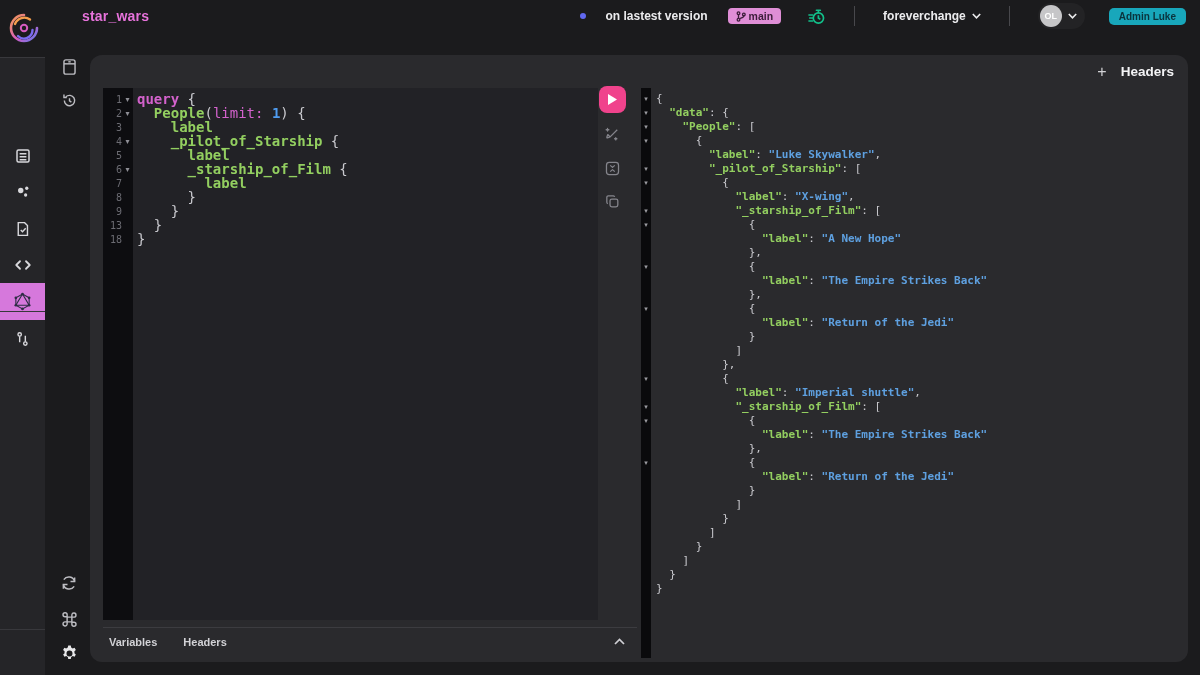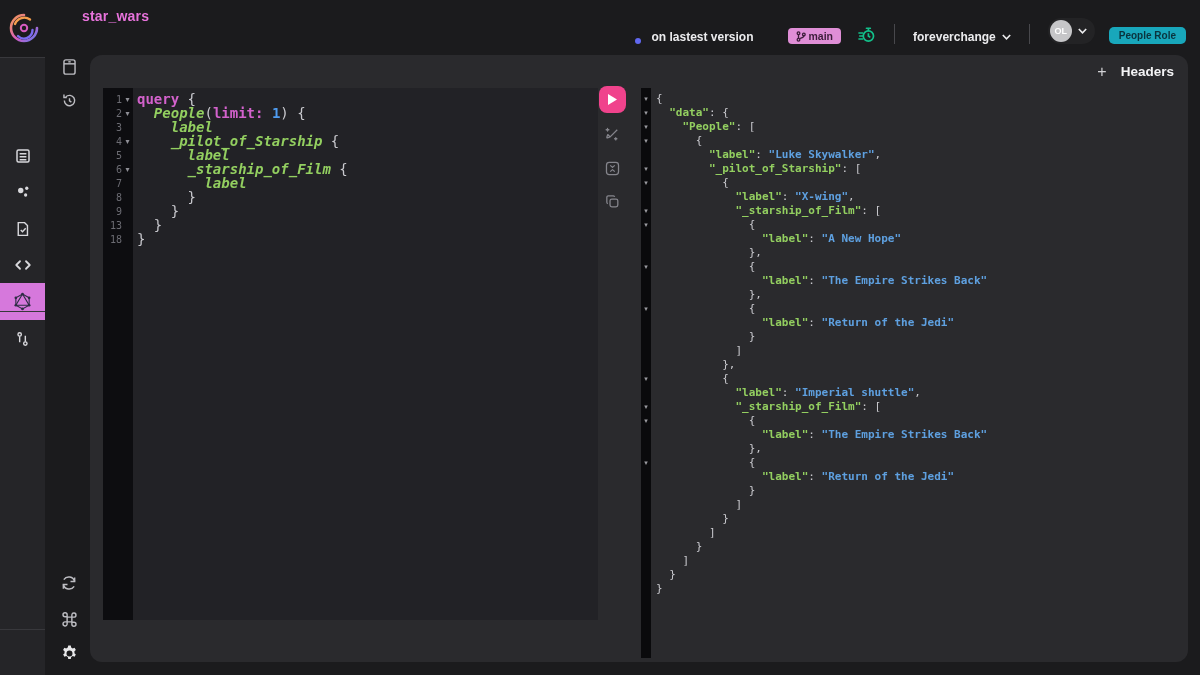--- a/index.html
+++ b/index.html
@@ -4,26 +4,26 @@
 <style>
   * { margin:0; padding:0; box-sizing:border-box; }
   html,body { width:1200px; height:675px; overflow:hidden; background:#1b1b1d;
     font-family:"Liberation Sans", sans-serif; }
   .app { position:relative; width:1200px; height:675px; background:#1b1b1d; }
 
   
   .topbar { position:absolute; left:0; top:0; width:1200px; height:32px; background:#1b1b1d; z-index:5; }
   .logo { position:absolute; left:6px; top:10px; width:36px; height:36px; }
   .title { position:absolute; left:82px; top:8px; font-size:14px; font-weight:bold; color:#e873dc; letter-spacing:.2px; }
-  .topbar-right { position:absolute; right:14px; top:12px; height:32px; display:flex; align-items:flex-end; gap:10px; }
+  .topbar-right { position:absolute; right:14px; top:0; height:32px; display:flex; align-items:center; gap:20px; }
   .status-dot { width:6px; height:6px; border-radius:50%; background:#6168f0; }
   .version-text { font-size:12px; font-weight:bold; color:#ececee; }
   .branch-badge { display:flex; align-items:center; gap:3px; background:#df8ed6; color:#3c1d3a;
     border:none; border-radius:4px; padding:2px 8px; font-size:10.5px; font-weight:bold; cursor:pointer;
-    font-family:"Liberation Sans", sans-serif;margin-left:24px; }
+    font-family:"Liberation Sans", sans-serif; }
   .stopwatch-btn { background:none; border:none; cursor:pointer; display:flex; margin-left:6px; }
   .vdiv { width:1px; height:20px; background:#48484c; margin:0 8px; }
   .org-menu { display:flex; align-items:center; gap:6px; background:none; border:none; cursor:pointer;
     color:#ececee; font-size:12px; font-weight:bold; font-family:"Liberation Sans", sans-serif; }
   .avatar-wrap { display:flex; align-items:center; gap:6px; background:#232325; border-radius:14px; padding:2px 8px 2px 2px; }
   .avatar { width:22px; height:22px; border-radius:50%; background:#c6c6c8; color:#ffffff;
     font-size:9px; font-weight:bold; display:flex; align-items:center; justify-content:center; }
   .role-badge { background:#18a7bb; color:#0a333d; font-size:10px; font-weight:bold;
     padding:3px 10px; border-radius:5px; margin-left:4px; }
 
@@ -72,22 +72,22 @@
     font-size:11px; line-height:14px; white-space:pre; }
 
   .bottom-bar { position:absolute; left:13px; top:572px; width:534px; height:28px;
     border-top:1px solid #3c3c40; display:flex; align-items:center; gap:26px; padding-left:6px; }
   .btab { background:none; border:none; color:#d2d2d6; font-size:11px; font-weight:bold; cursor:pointer;
     font-family:"Liberation Sans", sans-serif; }
   .collapse { position:absolute; right:12px; background:none; border:none; color:#cfcfd4; cursor:pointer; }
 
   
   .tk-kw  { color:#d362cc; font-weight:bold; }
-  .tk-f   { color:#93cf60; font-weight:bold;font-style:italic; }
-  .tk-arg { color:#d362cc; font-weight:bold; }
+  .tk-f   { color:#93cf60; font-weight:bold; }
+  .tk-arg { color:#d362cc; font-weight:normal; }
   .tk-num { color:#4f9cf0; font-weight:bold; }
   .tk-p   { color:#c9c9ce; }
   .tk-k   { color:#93cf60; font-weight:bold; }
   .tk-s   { color:#5ea0e0; font-weight:bold; }
 
   svg { display:block; }
 </style>
 </head>
 <body>
 
@@ -140,21 +140,21 @@
             <path d="M0.8 1 L4.5 4.8 L8.2 1" fill="none" stroke="#ececee" stroke-width="1.6"></path>
           </svg>
       </button>
       <span class="vdiv"></span>
       <span class="avatar-wrap">
         <span class="avatar">OL</span>
         <svg width="9" height="6" viewBox="0 0 9 6">
             <path d="M0.8 1 L4.5 4.8 L8.2 1" fill="none" stroke="#ececee" stroke-width="1.6"></path>
           </svg>
       </span>
-      <span class="role-badge">People Role</span>
+      <span class="role-badge">Admin Luke</span>
     </div>
   </header>
 
   <nav class="sidebar">
     <button class="side-item" style="top:79px;">
       <span>
         <svg width="18" height="18" viewBox="0 0 24 24" fill="none" stroke="currentColor" stroke-width="2">
           <rect x="4" y="4" width="16" height="16" rx="2"></rect>
             <path d="M7.5 9 h9 M7.5 13 h9 M7.5 17 h9"></path>
         </svg>
@@ -372,14 +372,25 @@
           <div class="gl"></div>
           <div class="gl"></div>
           <div class="gl"></div>
           <div class="gl"></div>
           <div class="gl"></div>
           <div class="gl"></div>
         </div>
       <div class="rcode"><div class="cl"><span class="tk-p">{</span></div><div class="cl"><span class="tk-p">  </span><span class="tk-k">"data"</span><span class="tk-p">: {</span></div><div class="cl"><span class="tk-p">    </span><span class="tk-k">"People"</span><span class="tk-p">: [</span></div><div class="cl"><span class="tk-p">      {</span></div><div class="cl"><span class="tk-p">        </span><span class="tk-k">"label"</span><span class="tk-p">: </span><span class="tk-s">"Luke Skywalker"</span><span class="tk-p">,</span></div><div class="cl"><span class="tk-p">        </span><span class="tk-k">"_pilot_of_Starship"</span><span class="tk-p">: [</span></div><div class="cl"><span class="tk-p">          {</span></div><div class="cl"><span class="tk-p">            </span><span class="tk-k">"label"</span><span class="tk-p">: </span><span class="tk-s">"X-wing"</span><span class="tk-p">,</span></div><div class="cl"><span class="tk-p">            </span><span class="tk-k">"_starship_of_Film"</span><span class="tk-p">: [</span></div><div class="cl"><span class="tk-p">              {</span></div><div class="cl"><span class="tk-p">                </span><span class="tk-k">"label"</span><span class="tk-p">: </span><span class="tk-s">"A New Hope"</span></div><div class="cl"><span class="tk-p">              },</span></div><div class="cl"><span class="tk-p">              {</span></div><div class="cl"><span class="tk-p">                </span><span class="tk-k">"label"</span><span class="tk-p">: </span><span class="tk-s">"The Empire Strikes Back"</span></div><div class="cl"><span class="tk-p">              },</span></div><div class="cl"><span class="tk-p">              {</span></div><div class="cl"><span class="tk-p">                </span><span class="tk-k">"label"</span><span class="tk-p">: </span><span class="tk-s">"Return of the Jedi"</span></div><div class="cl"><span class="tk-p">              }</span></div><div class="cl"><span class="tk-p">            ]</span></div><div class="cl"><span class="tk-p">          },</span></div><div class="cl"><span class="tk-p">          {</span></div><div class="cl"><span class="tk-p">            </span><span class="tk-k">"label"</span><span class="tk-p">: </span><span class="tk-s">"Imperial shuttle"</span><span class="tk-p">,</span></div><div class="cl"><span class="tk-p">            </span><span class="tk-k">"_starship_of_Film"</span><span class="tk-p">: [</span></div><div class="cl"><span class="tk-p">              {</span></div><div class="cl"><span class="tk-p">                </span><span class="tk-k">"label"</span><span class="tk-p">: </span><span class="tk-s">"The Empire Strikes Back"</span></div><div class="cl"><span class="tk-p">              },</span></div><div class="cl"><span class="tk-p">              {</span></div><div class="cl"><span class="tk-p">                </span><span class="tk-k">"label"</span><span class="tk-p">: </span><span class="tk-s">"Return of the Jedi"</span></div><div class="cl"><span class="tk-p">              }</span></div><div class="cl"><span class="tk-p">            ]</span></div><div class="cl"><span class="tk-p">          }</span></div><div class="cl"><span class="tk-p">        ]</span></div><div class="cl"><span class="tk-p">      }</span></div><div class="cl"><span class="tk-p">    ]</span></div><div class="cl"><span class="tk-p">  }</span></div><div class="cl"><span class="tk-p">}</span></div></div>
     </div>
 
+    <div class="bottom-bar">
+      <button class="btab">Variables</button>
+      <button class="btab">Headers</button>
+      <button class="collapse">
+        <span>
+          <svg width="11" height="7" viewBox="0 0 11 7">
+              <path d="M1 6 L5.5 1.4 L10 6" fill="none" stroke="currentColor" stroke-width="1.7"></path>
+            </svg>
+        </span>
+      </button>
+    </div>
   </section>
 </div>
 
 </body></html>

